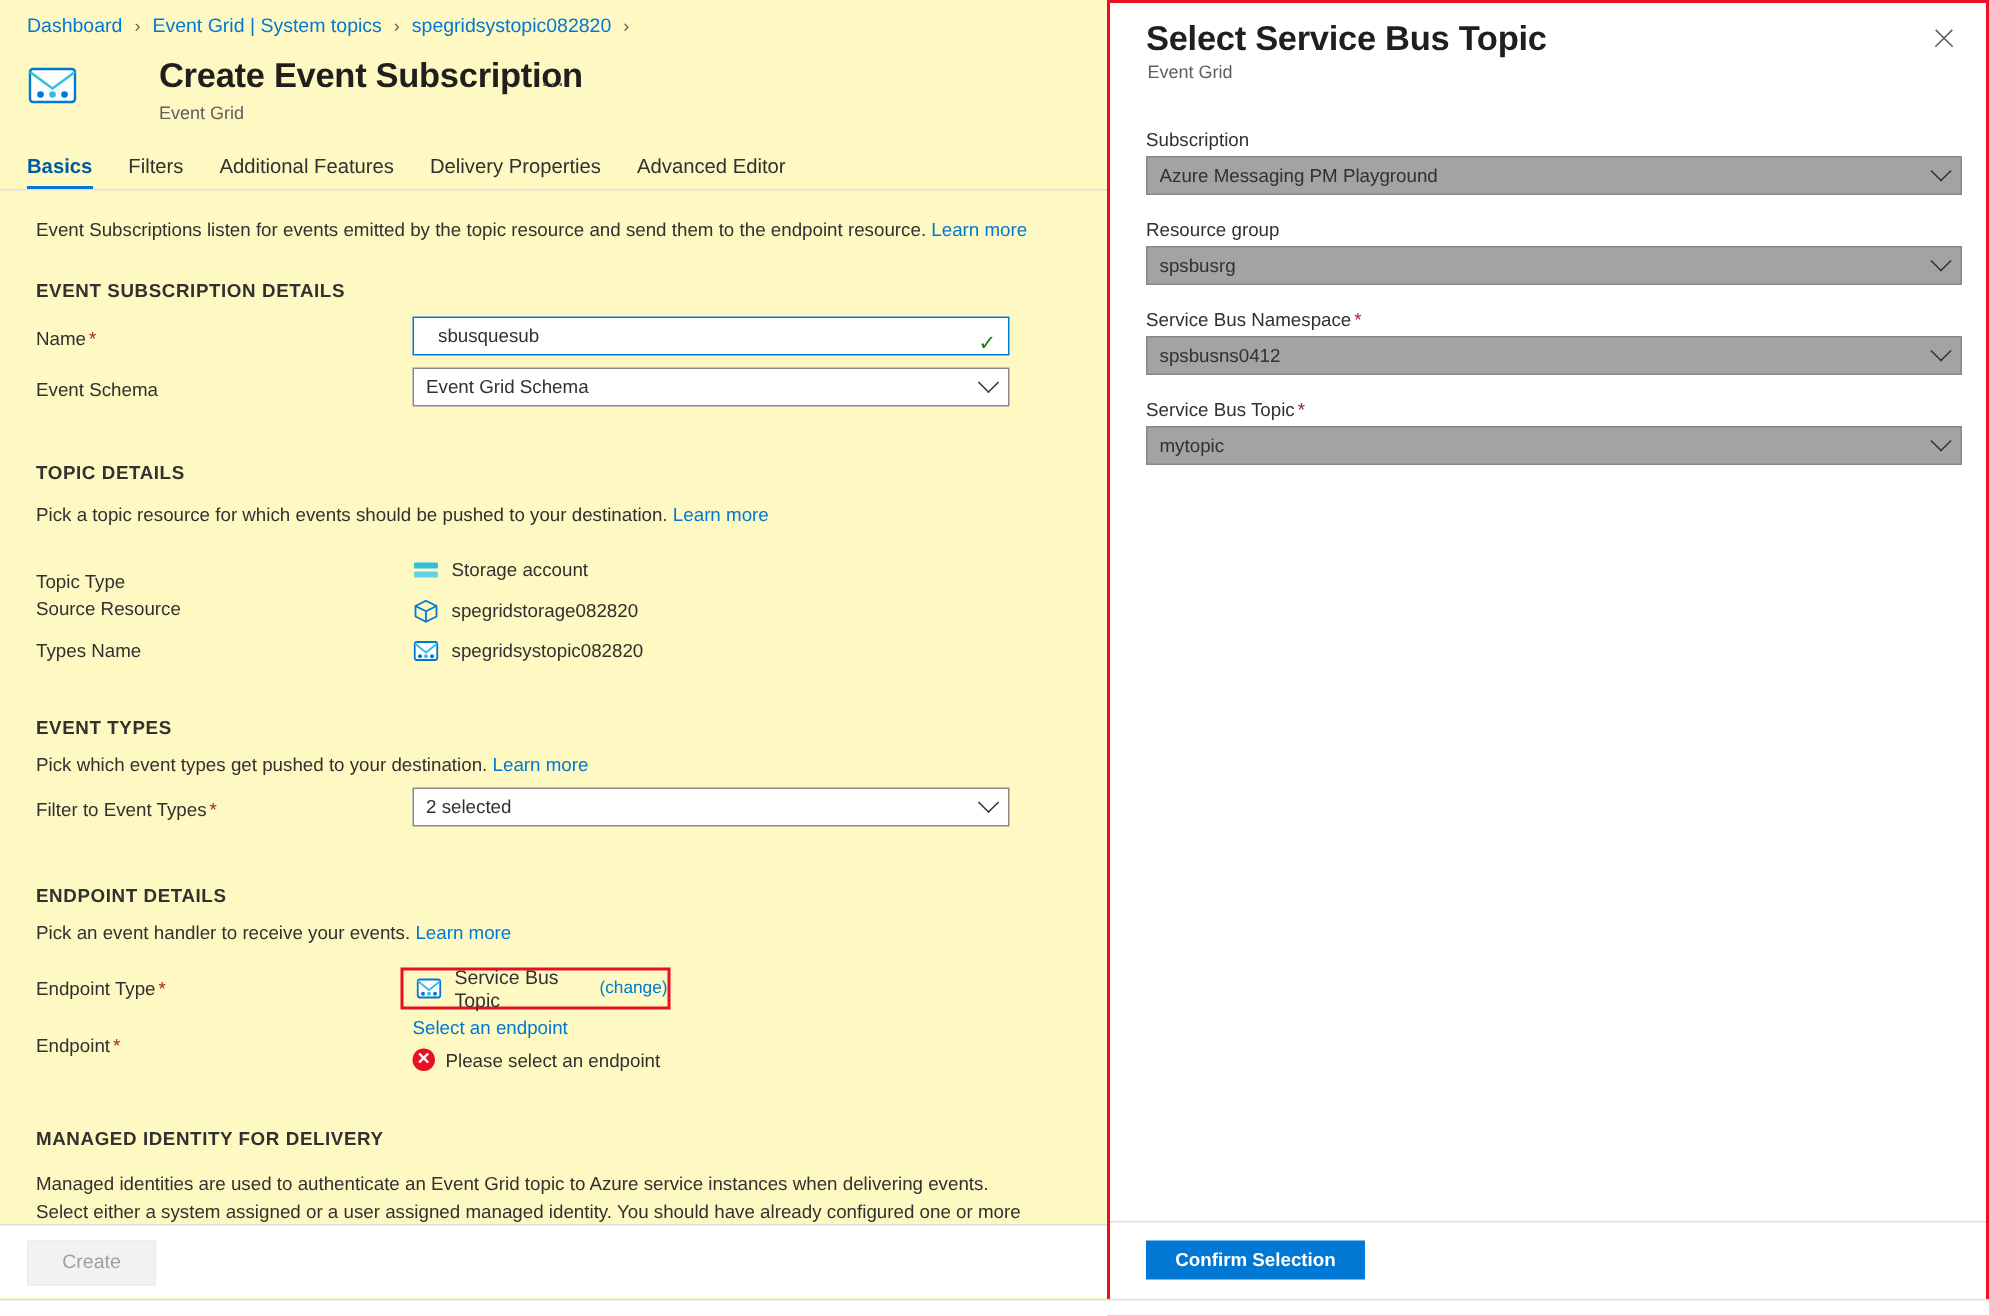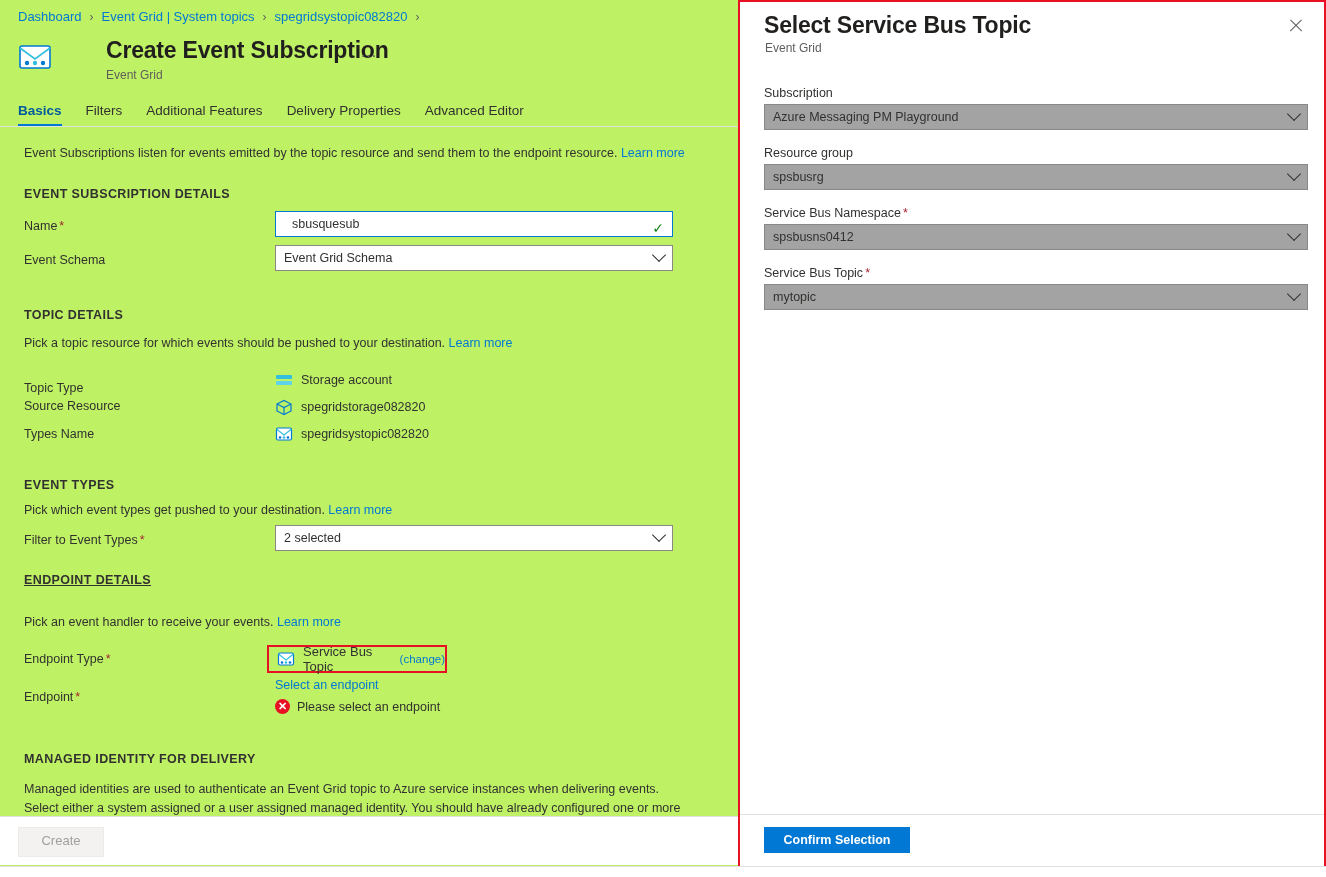--- a/index.html
+++ b/index.html
@@ -22,21 +22,21 @@
     width: 1326px;
     height: 877px;
   }
 
   
   .left-pane {
     position: absolute;
     left: 0; top: 0;
     width: 738px;
     height: 877px;
-    background: #bef264;
+    background: #fef9c3;
     border-right: 1px solid #e1dfdd;
     overflow: hidden;
   }
 
   .breadcrumb {
     position: absolute;
     left: 18px; top: 9px;
     display: flex;
     align-items: center;
     font-size: 13px;
@@ -491,21 +491,21 @@
         <a class="lnk">Learn more</a>
       </div>
       <div class="field-label" style="top:406px;">
         <span>Filter to Event Types</span><span class="req">*</span>
       </div>
       <div class="field-select" style="top:398px;">
         <span>2 selected</span>
         <span class="chev"></span>
       </div>
 
-      <div class="section-head" style="top:446px;text-decoration:underline;">ENDPOINT DETAILS</div>
+      <div class="section-head" style="top:463px;">ENDPOINT DETAILS</div>
       <div class="para" style="top:488px;">
         <span>Pick an event handler to receive your events.</span>
         <a class="lnk">Learn more</a>
       </div>
 
       <div class="field-label" style="top:525px;">
         <span>Endpoint Type</span><span class="req">*</span>
       </div>
       <div class="endpoint-type-box" style="top:518px;">
         <span class="res-icon">

